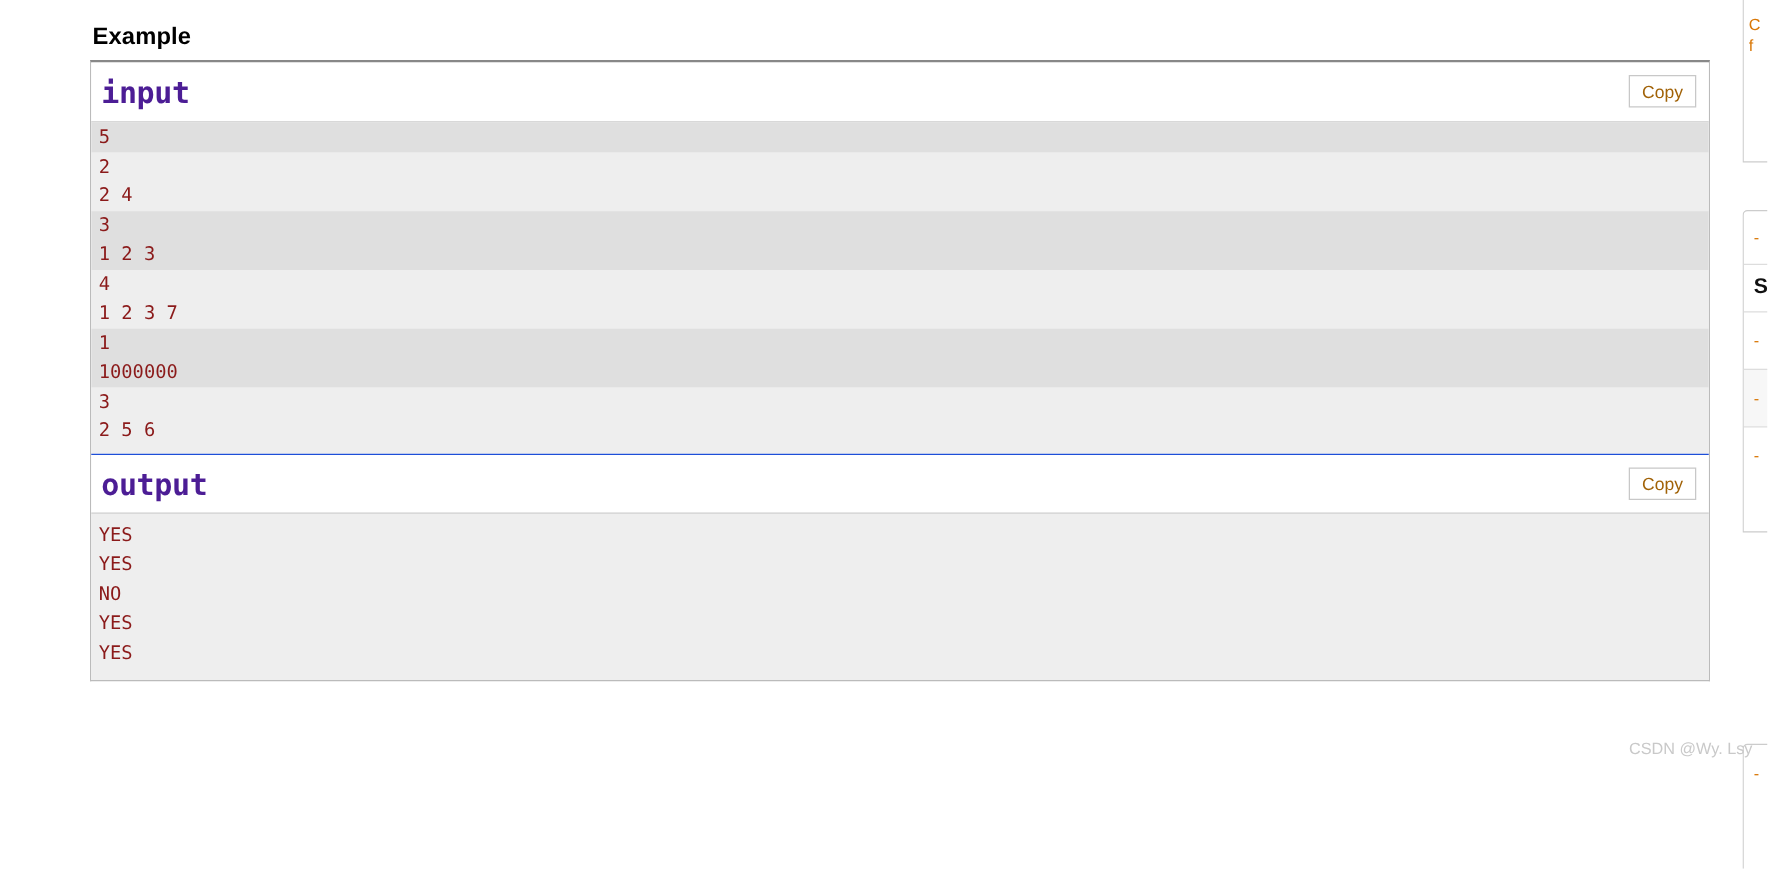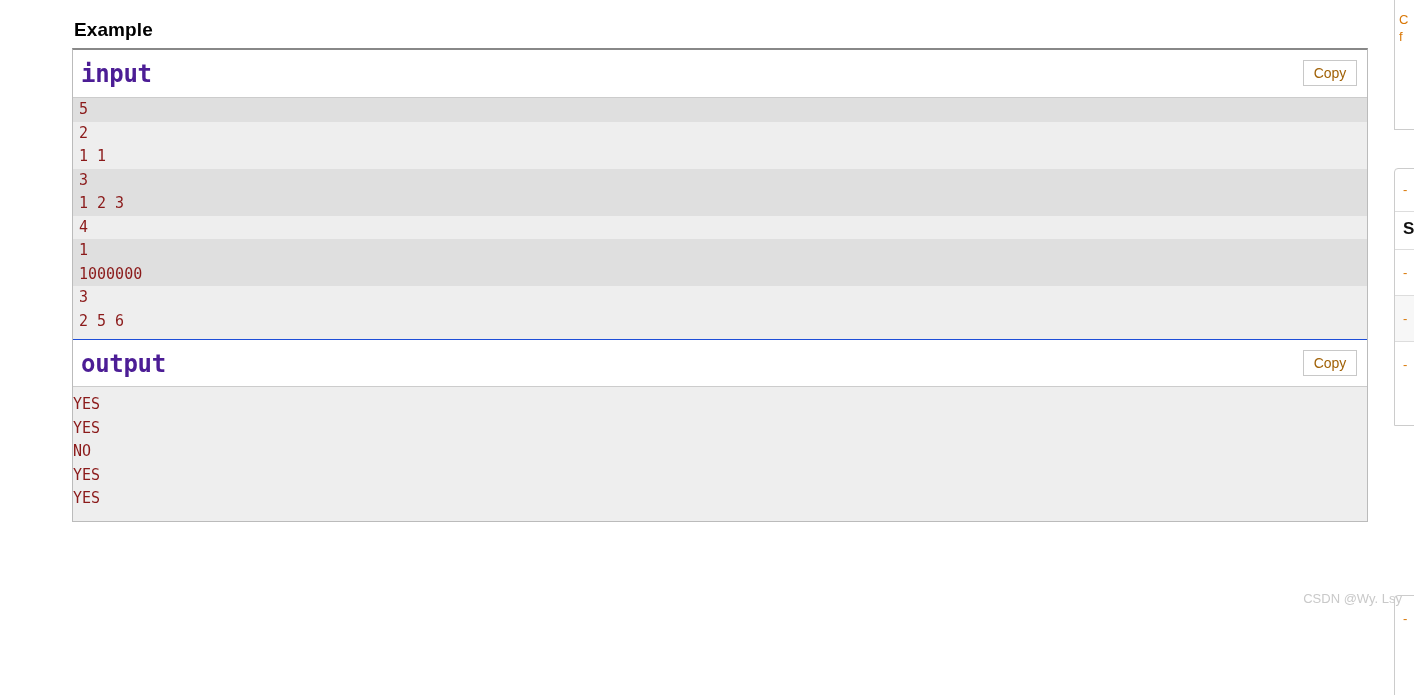--- a/index.html
+++ b/index.html
@@ -113,21 +113,21 @@
     white-space: pre;
     font-family: "DejaVu Sans Mono", monospace;
     font-size: 15px;
     color: #8b1a1a;
   }
 
   .out-line {
     display: block;
     height: 23.5px;
     line-height: 23.5px;
-    padding-left: 0;
+    padding-left: 6px;
     white-space: pre;
     font-family: "DejaVu Sans Mono", monospace;
     font-size: 15px;
     color: #8b1a1a;
   }
 
   
   .sidebar {
     position: absolute;
     left: 1394px;
@@ -208,30 +208,31 @@
       </div>
 
       <div class="io-body input-body">
 
         <div class="test-group shaded">
           <span class="io-line">5</span>
         </div>
 
         <div class="test-group plain">
           <span class="io-line">2</span>
-          <span class="io-line">1 1</span>
+          <span class="io-line">2 4</span>
         </div>
 
         <div class="test-group shaded">
           <span class="io-line">3</span>
           <span class="io-line">1 2 3</span>
         </div>
 
         <div class="test-group plain">
           <span class="io-line">4</span>
+          <span class="io-line">1 2 3 7</span>
         </div>
 
         <div class="test-group shaded">
           <span class="io-line">1</span>
           <span class="io-line">1000000</span>
         </div>
 
         <div class="test-group plain">
           <span class="io-line">3</span>
           <span class="io-line">2 5 6</span>

